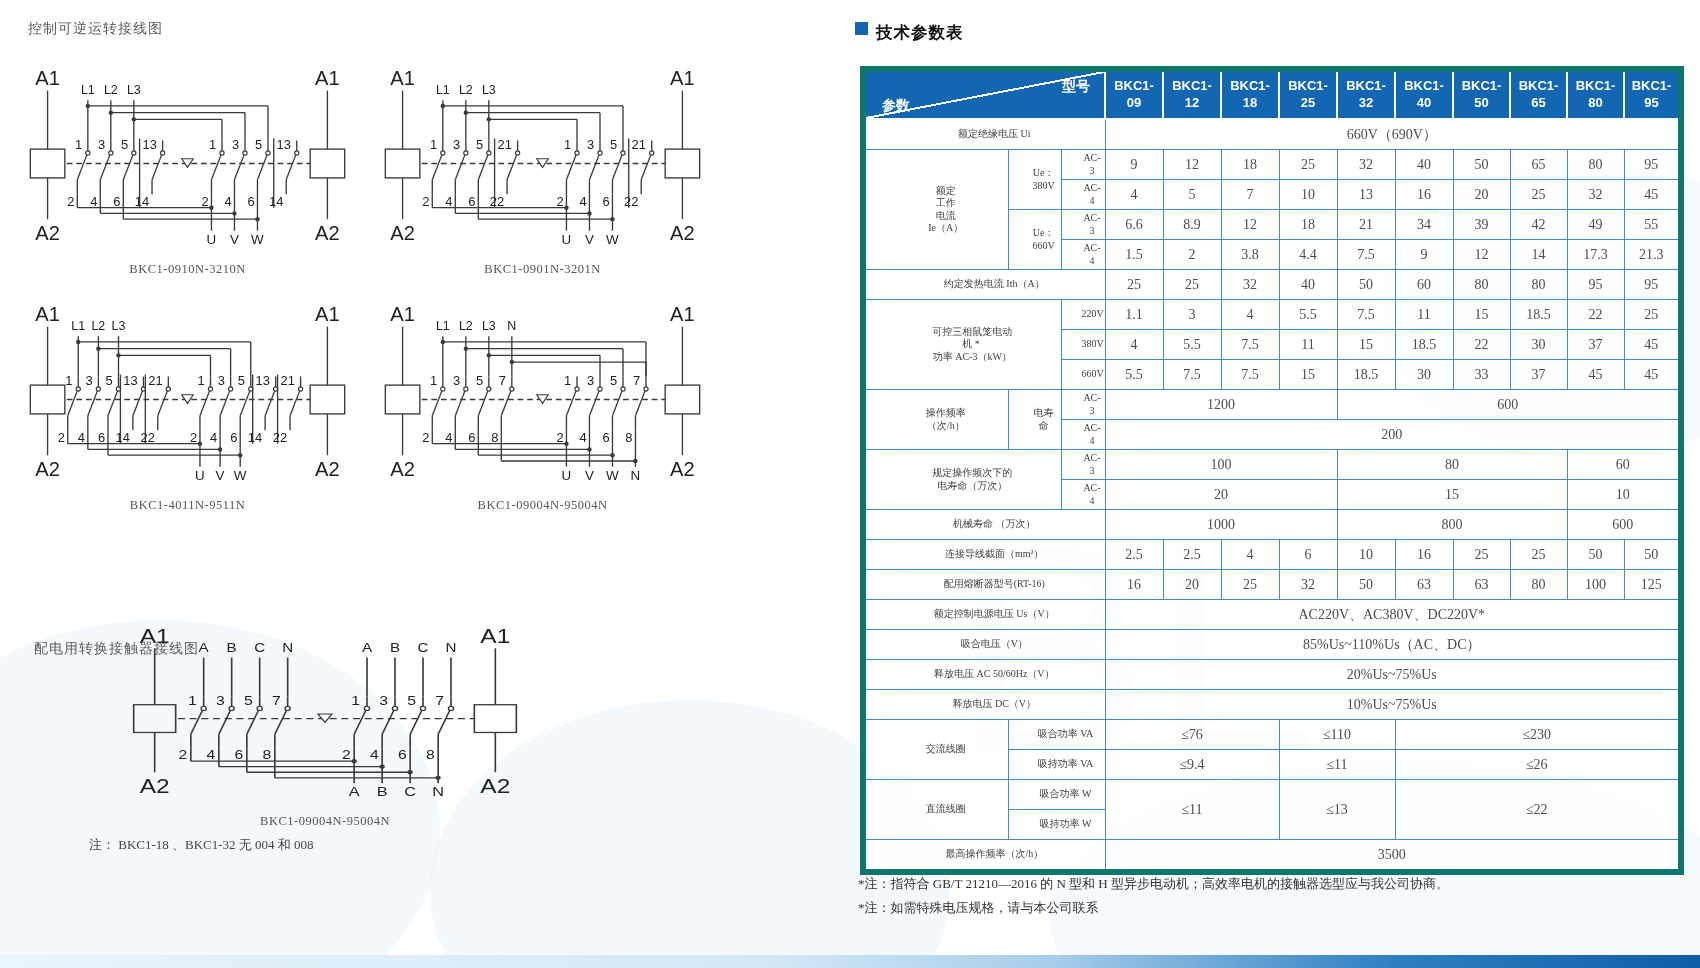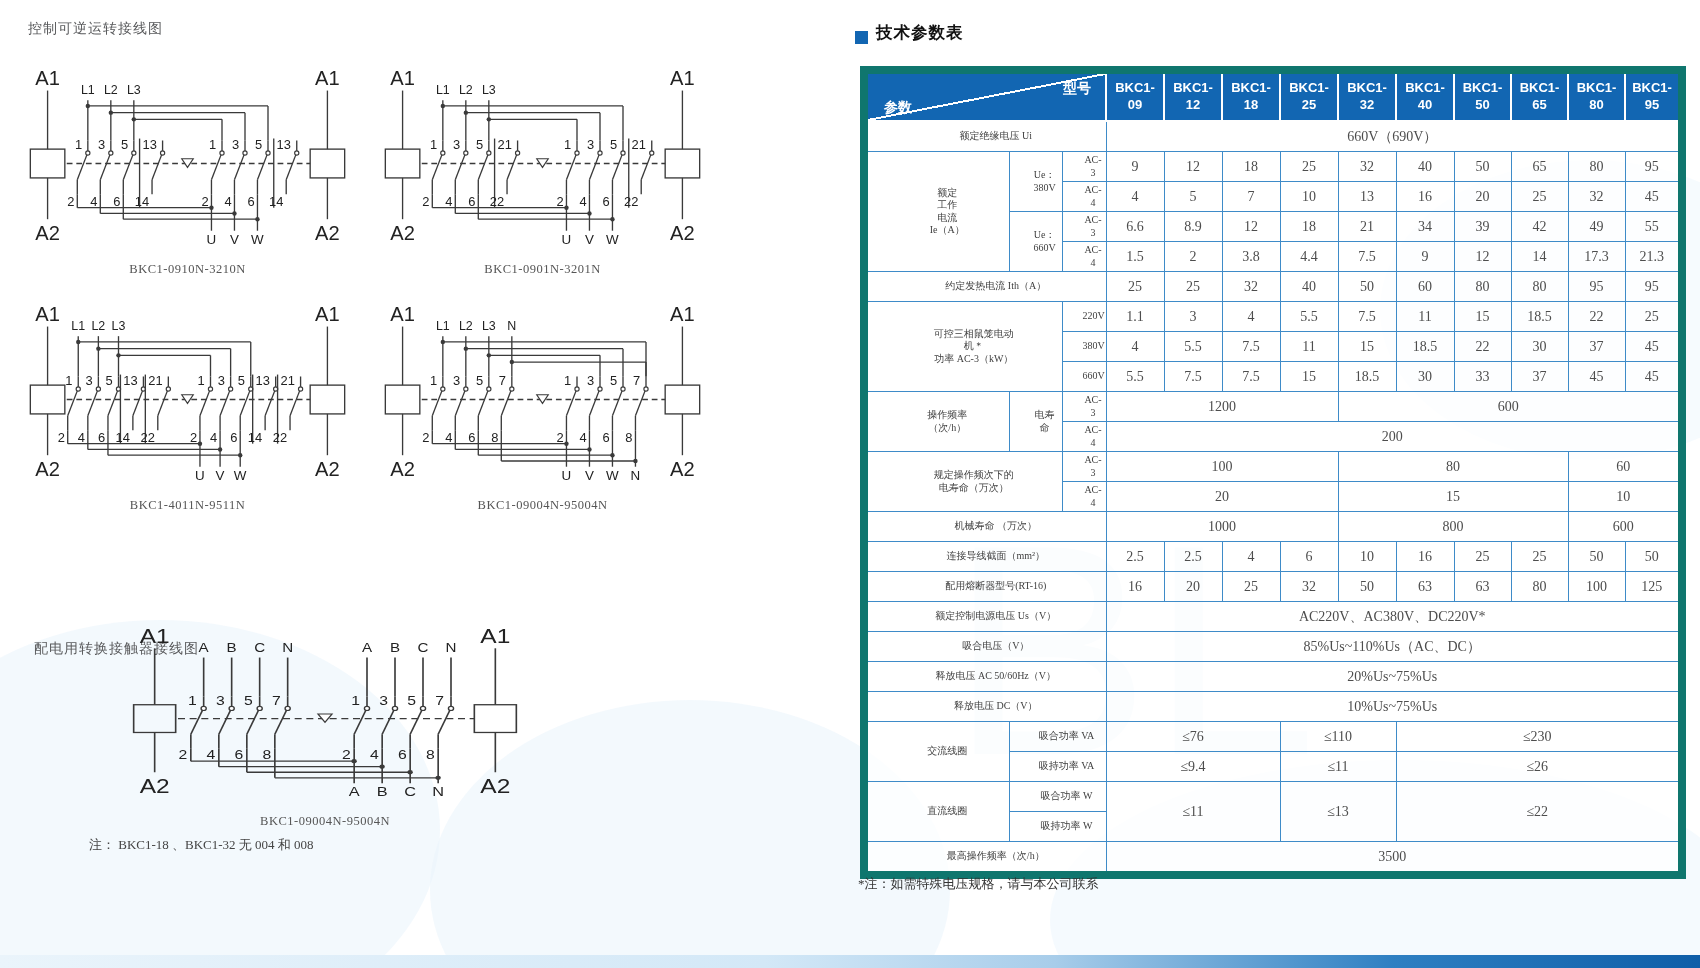--- a/index.html
+++ b/index.html
@@ -14,27 +14,27 @@
 
   
   .sec-title{position:absolute;font-size:14px;color:#595a5c;letter-spacing:1px;z-index:2;}
   .diag{position:absolute;z-index:2;}
   .diag svg{display:block;}
   .diag .caption{text-align:center;font-family:"Liberation Serif",serif;font-size:12.5px;
        color:#555;letter-spacing:.5px;margin-top:14px;}
   .left-note{position:absolute;font-family:"Liberation Serif",serif;font-size:13px;color:#444;z-index:2;margin-left:29px;}
 
   
-  .right-header{position:absolute;left:855px;top:22px;z-index:2;display:flex;align-items:flex-end;}
+  .right-header{position:absolute;left:855px;top:22px;z-index:2;display:flex;align-items:flex-start;}
   .blue-square{width:13px;height:13px;background:#1266b2;margin-right:8px;}
   .right-header .t{font-size:16.5px;font-weight:bold;color:#111;letter-spacing:1px;}
 
   .ptable-wrap{position:absolute;left:860px;top:66px;z-index:2;}
   table.ptable{border-collapse:collapse;table-layout:fixed;width:818px;
-       border:8px solid #0f766e;background:rgba(255,255,255,0.75);}
+       border:6px solid #0f766e;background:rgba(255,255,255,0.75);}
   table.ptable th,table.ptable td{border:1px solid #3e8bc8;text-align:center;vertical-align:middle;
        padding:0 2px;overflow:hidden;}
   table.ptable thead th{background:#1266b2;color:#fff;font-family:"Liberation Sans",sans-serif;
        font-weight:bold;font-size:13px;line-height:1.3;height:46px;border:2.5px solid #ffffff;}
   table.ptable thead th.corner{position:relative;
        background-image:linear-gradient(to bottom right,transparent calc(50% - 1px),
          #ffffff calc(50% - 1px),#ffffff calc(50% + 1px),transparent calc(50% + 1px));
        background-color:#1266b2;}
   .corner .c-top{position:absolute;top:5px;right:14px;font-size:14px;}
   .corner .c-bot{position:absolute;bottom:4px;left:16px;font-size:14px;}
@@ -833,14 +833,15 @@
         </tr>
         <tr>
           <td colspan="3" class="lab">最高操作频率（次/h）</td>
           <td colspan="10">3500</td>
         </tr>
       </tbody>
     </table>
 </div>
 
 <div class="footnotes">
+  <div>*注：指符合 GB/T 21210—2016 的 N 型和 H 型异步电动机；高效率电机的接触器选型应与我公司协商。</div>
   <div>*注：如需特殊电压规格，请与本公司联系</div>
 </div>
 
 </body></html>

